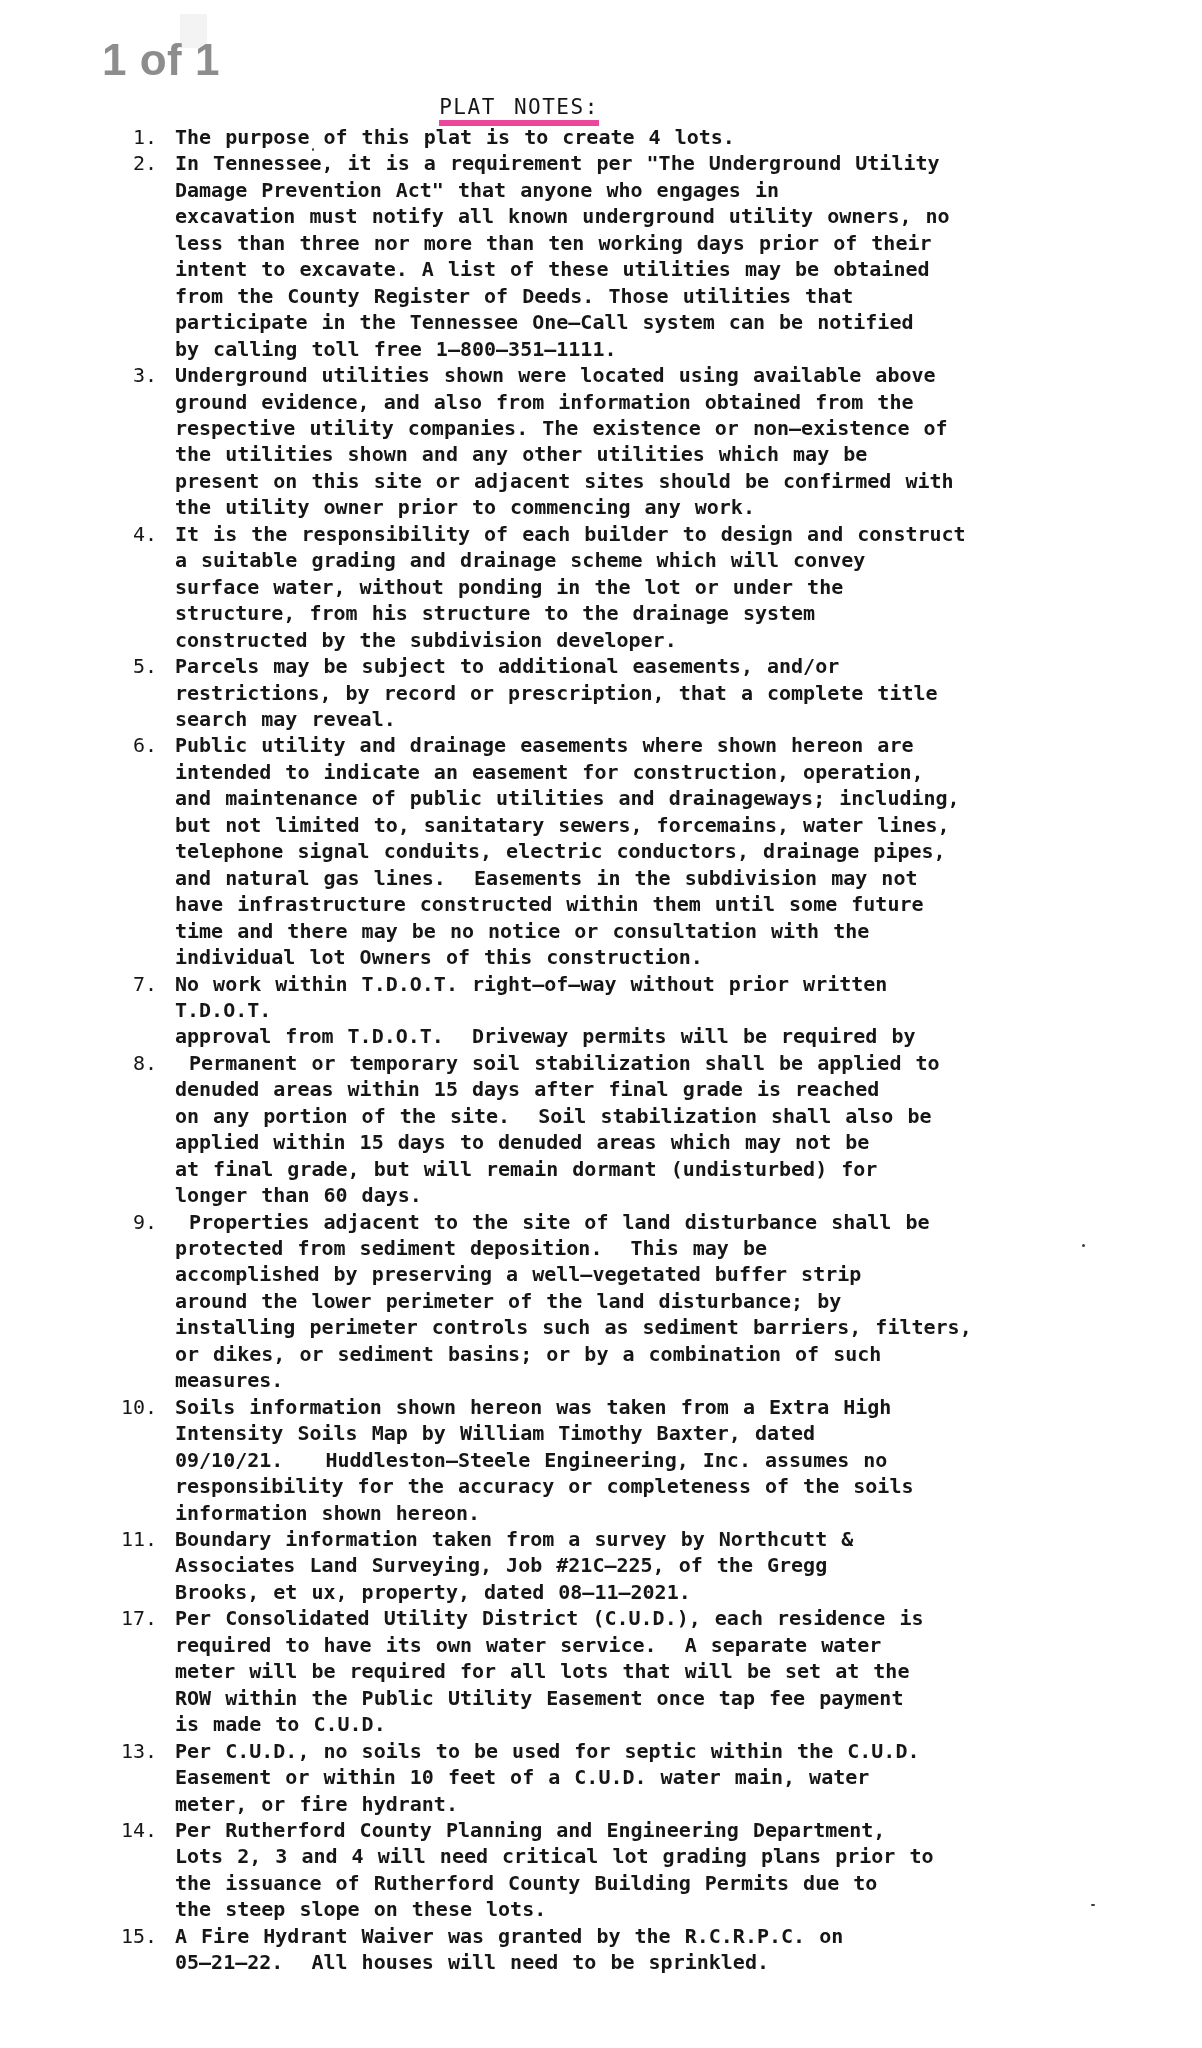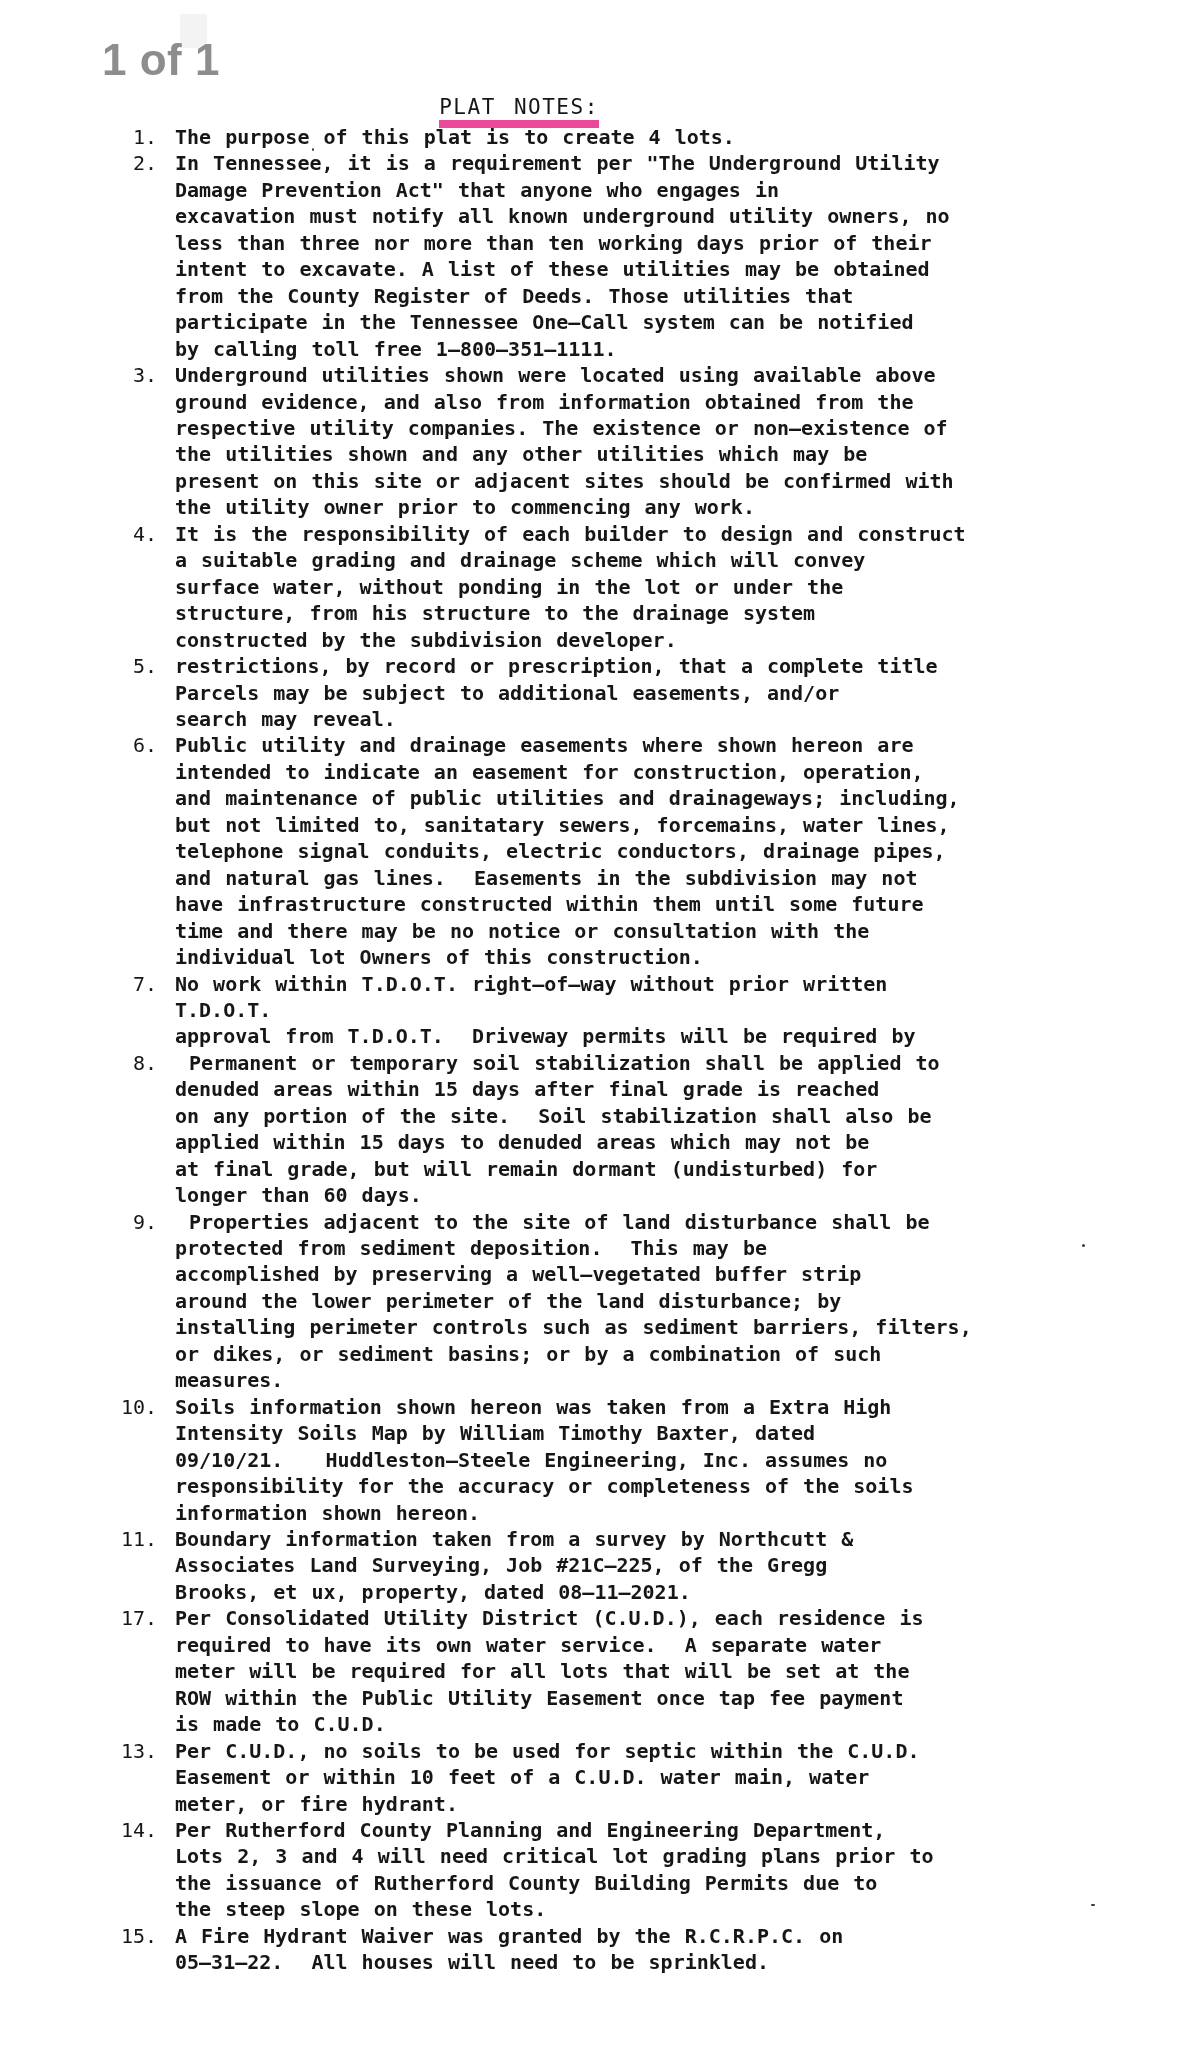--- a/index.html
+++ b/index.html
@@ -46,21 +46,21 @@
     text-align: center;
     position: relative;
     left: -82px;
     height: 29px;
   }
   .doc-title {
     display: inline-block;
     font-size: 21px;
     letter-spacing: 1.5px;
     word-spacing: 4px;
-    border-bottom: 8px solid #ec4899;
+    border-bottom: 6px solid #ec4899;
     padding-bottom: 1px;
     white-space: pre;
   }
   ol.notes {
     list-style: none;
     margin: 0;
     padding: 0;
   }
   ol.notes li {
     display: flex;
@@ -112,21 +112,21 @@
       <li>
         <span class="num">3.</span>
         <div class="note-text"><div class="line">Underground utilities shown were located using available above</div><div class="line">ground evidence, and also from information obtained from the</div><div class="line">respective utility companies. The existence or non—existence of</div><div class="line">the utilities shown and any other utilities which may be</div><div class="line">present on this site or adjacent sites should be confirmed with</div><div class="line">the utility owner prior to commencing any work.</div></div>
       </li>
       <li>
         <span class="num">4.</span>
         <div class="note-text"><div class="line">It is the responsibility of each builder to design and construct</div><div class="line">a suitable grading and drainage scheme which will convey</div><div class="line">surface water, without ponding in the lot or under the</div><div class="line">structure, from his structure to the drainage system</div><div class="line">constructed by the subdivision developer.</div></div>
       </li>
       <li>
         <span class="num">5.</span>
-        <div class="note-text"><div class="line">restrictions, by record or prescription, that a complete title</div><div class="line">Parcels may be subject to additional easements, and/or</div><div class="line">search may reveal.</div></div>
+        <div class="note-text"><div class="line">Parcels may be subject to additional easements, and/or</div><div class="line">restrictions, by record or prescription, that a complete title</div><div class="line">search may reveal.</div></div>
       </li>
       <li>
         <span class="num">6.</span>
         <div class="note-text"><div class="line">Public utility and drainage easements where shown hereon are</div><div class="line">intended to indicate an easement for construction, operation,</div><div class="line">and maintenance of public utilities and drainageways; including,</div><div class="line">but not limited to, sanitatary sewers, forcemains, water lines,</div><div class="line">telephone signal conduits, electric conductors, drainage pipes,</div><div class="line">and natural gas lines.  Easements in the subdivision may not</div><div class="line">have infrastructure constructed within them until some future</div><div class="line">time and there may be no notice or consultation with the</div><div class="line">individual lot Owners of this construction.</div></div>
       </li>
       <li>
         <span class="num">7.</span>
         <div class="note-text"><div class="line">No work within T.D.O.T. right—of—way without prior written</div><div class="line">T.D.O.T.</div><div class="line">approval from T.D.O.T.  Driveway permits will be required by</div></div>
       </li>
       <li>
@@ -152,20 +152,20 @@
       <li>
         <span class="num">13.</span>
         <div class="note-text"><div class="line">Per C.U.D., no soils to be used for septic within the C.U.D.</div><div class="line">Easement or within 10 feet of a C.U.D. water main, water</div><div class="line">meter, or fire hydrant.</div></div>
       </li>
       <li>
         <span class="num">14.</span>
         <div class="note-text"><div class="line">Per Rutherford County Planning and Engineering Department,</div><div class="line">Lots 2, 3 and 4 will need critical lot grading plans prior to</div><div class="line">the issuance of Rutherford County Building Permits due to</div><div class="line">the steep slope on these lots.</div></div>
       </li>
       <li>
         <span class="num">15.</span>
-        <div class="note-text"><div class="line">A Fire Hydrant Waiver was granted by the R.C.R.P.C. on</div><div class="line">05—31—22.  All houses will need to be sprinkled.</div></div>
+        <div class="note-text"><div class="line">A Fire Hydrant Waiver was granted by the R.C.R.P.C. on</div><div class="line">05—21—22.  All houses will need to be sprinkled.</div></div>
       </li>
     </ol>
 </div>
 
 <div class="speck s1"></div>
 <div class="speck s2"></div>
 <div class="speck s3"></div>
 
 </body></html>

